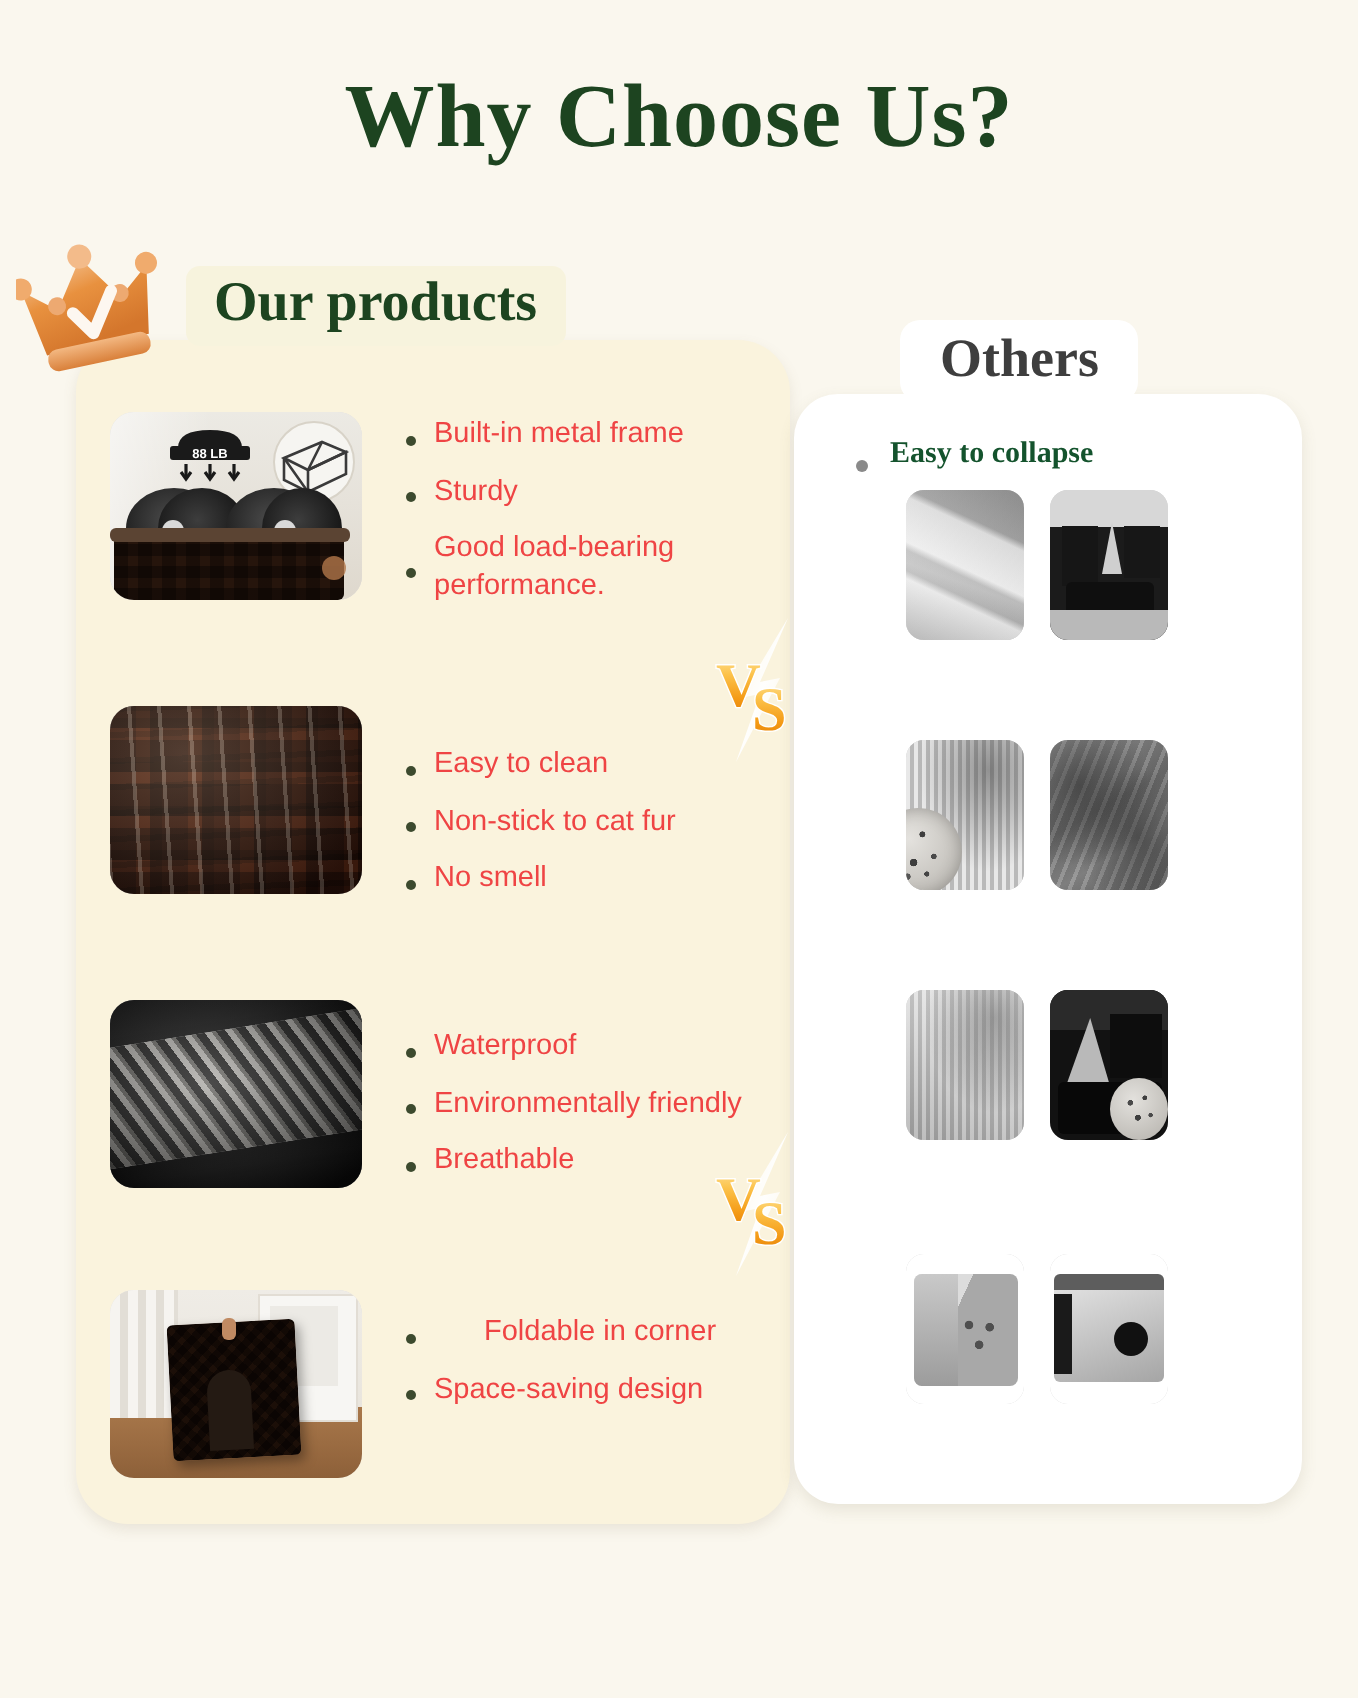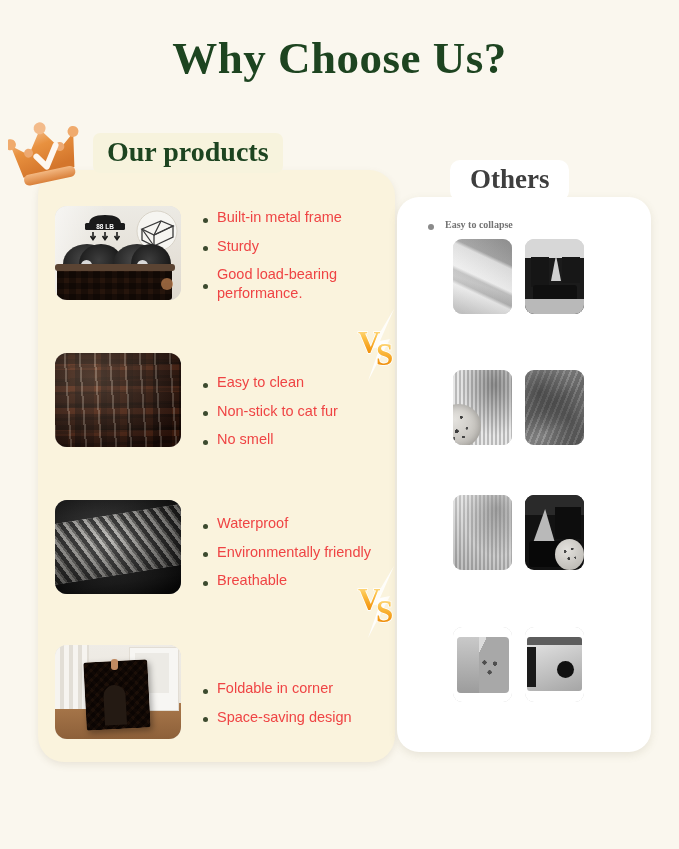--- a/index.html
+++ b/index.html
@@ -130,22 +130,22 @@
     margin-top: 6px;
     flex: 0 0 auto;
   }
 
   
   .other-group { position: absolute; z-index: 4; }
   .other-head {
     display: flex;
     align-items: flex-end;
     font-family: "Liberation Serif", serif;
-    font-size: 10px;
-    color: #737373;
+    font-size: 15px;
+    color: #14532d;
     margin-bottom: 9px;
   }
   .other-head.bold { font-weight: bold; }
   .other-head .dot {
     width: 6px; height: 6px; border-radius: 50%;
     background: #8a8a8a; margin-right: 11px; flex: 0 0 auto;
   }
   .other-thumbs { display: flex; margin-left: 25px; }
   .othumb {
     width: 59px;
@@ -329,21 +329,21 @@
                 background:repeating-linear-gradient(45deg,#3b2a20 0 4px,#5a4130 4px 7px),
                            repeating-linear-gradient(-45deg,#2e2018 0 4px,#503a2a 4px 7px);
                 background-blend-mode:multiply;
                 transform:rotate(-3deg);
                 box-shadow:2px 3px 6px rgba(0,0,0,0.35);"></div>
     <div style="position:absolute;left:49px;top:40px;width:22px;height:40px;
                 border-radius:11px 11px 0 0;background:#241a13;transform:rotate(-3deg);"></div>
     <div style="position:absolute;left:56px;top:14px;width:7px;height:11px;border-radius:3px;background:#c08a62;"></div>
   </div>
   <div class="bullets">
-    <div class="bullet" style="margin-top:32px;">
+    <div class="bullet" style="margin-top:10px;gap:25px;">
         <span class="dot"></span>
         <span>Foldable in corner</span>
       </div>
     <div class="bullet">
         <span class="dot"></span>
         <span>Space-saving design</span>
       </div>
   </div>
 </div>
 

